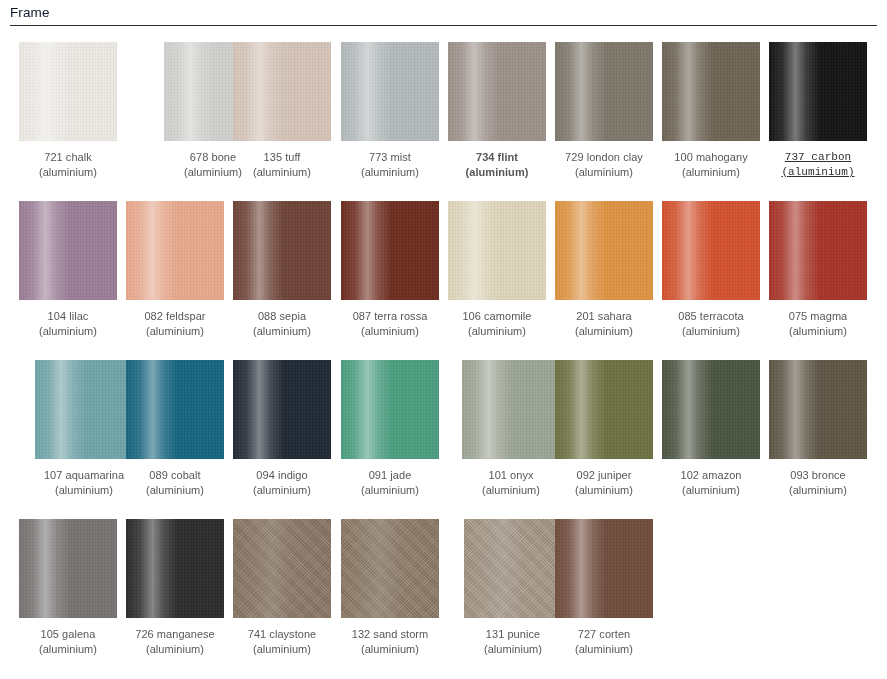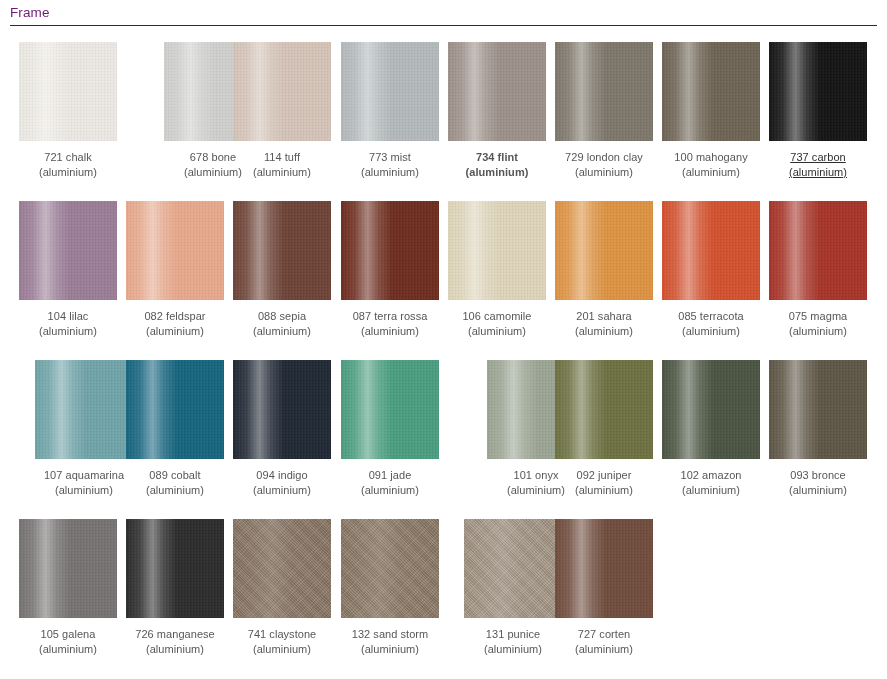--- a/index.html
+++ b/index.html
@@ -26,21 +26,21 @@
   
   .section-header {
     position: absolute;
     left: 10px;
     top: 4px;
     width: 867px;
     height: 22px;
   }
   .section-title {
     font-size: 13.5px;
-    color: #701a75;
+    color: #0f172a;
     line-height: 18px;
     letter-spacing: 0.1px;
     white-space: nowrap;
   }
   .header-rule {
     position: absolute;
     left: 10px;
     top: 25px;
     width: 867px;
     height: 1px;
@@ -177,21 +177,21 @@
             <span class="name">678 bone</span>
             <span class="material">(aluminium)</span>
           </div>
         </div>
         <div class="swatch-cell" style="left: 214px;">
           <div class="swatch-chip" style="background: rgb(212, 195, 183);">
             <div class="grain"></div>
             <div class="sheen"></div>
           </div>
           <div class="swatch-caption">
-            <span class="name">114 tuff</span>
+            <span class="name">135 tuff</span>
             <span class="material">(aluminium)</span>
           </div>
         </div>
         <div class="swatch-cell" style="left: 322px;">
           <div class="swatch-chip" style="background: rgb(179, 185, 187);">
             <div class="grain"></div>
             <div class="sheen"></div>
           </div>
           <div class="swatch-caption">
             <span class="name">773 mist</span>
@@ -221,21 +221,21 @@
         <div class="swatch-cell" style="left: 643px;">
           <div class="swatch-chip" style="background: rgb(109, 99, 84);">
             <div class="grain"></div>
             <div class="sheen"></div>
           </div>
           <div class="swatch-caption">
             <span class="name">100 mahogany</span>
             <span class="material">(aluminium)</span>
           </div>
         </div>
-        <div class="swatch-cell selected" style="left: 750px;">
+        <div class="swatch-cell selected" style="left: 750px; font-family: Liberation Mono, monospace;">
           <div class="swatch-chip" style="background: rgb(19, 19, 19);">
             <div class="grain"></div>
             <div class="sheen"></div>
           </div>
           <div class="swatch-caption">
             <span class="name">737 carbon</span>
             <span class="material">(aluminium)</span>
           </div>
         </div>
       </div>
@@ -355,21 +355,21 @@
         <div class="swatch-cell" style="left: 322px;">
           <div class="swatch-chip" style="background: rgb(74, 157, 127);">
             <div class="grain"></div>
             <div class="sheen"></div>
           </div>
           <div class="swatch-caption">
             <span class="name">091 jade</span>
             <span class="material">(aluminium)</span>
           </div>
         </div>
-        <div class="swatch-cell" style="left: 444px; padding-left: 24px;">
+        <div class="swatch-cell" style="left: 419px; padding-left: 24px;">
           <div class="swatch-chip" style="background: rgb(155, 164, 147);">
             <div class="grain"></div>
             <div class="sheen"></div>
           </div>
           <div class="swatch-caption">
             <span class="name">101 onyx</span>
             <span class="material">(aluminium)</span>
           </div>
         </div>
         <div class="swatch-cell" style="left: 536px;">

